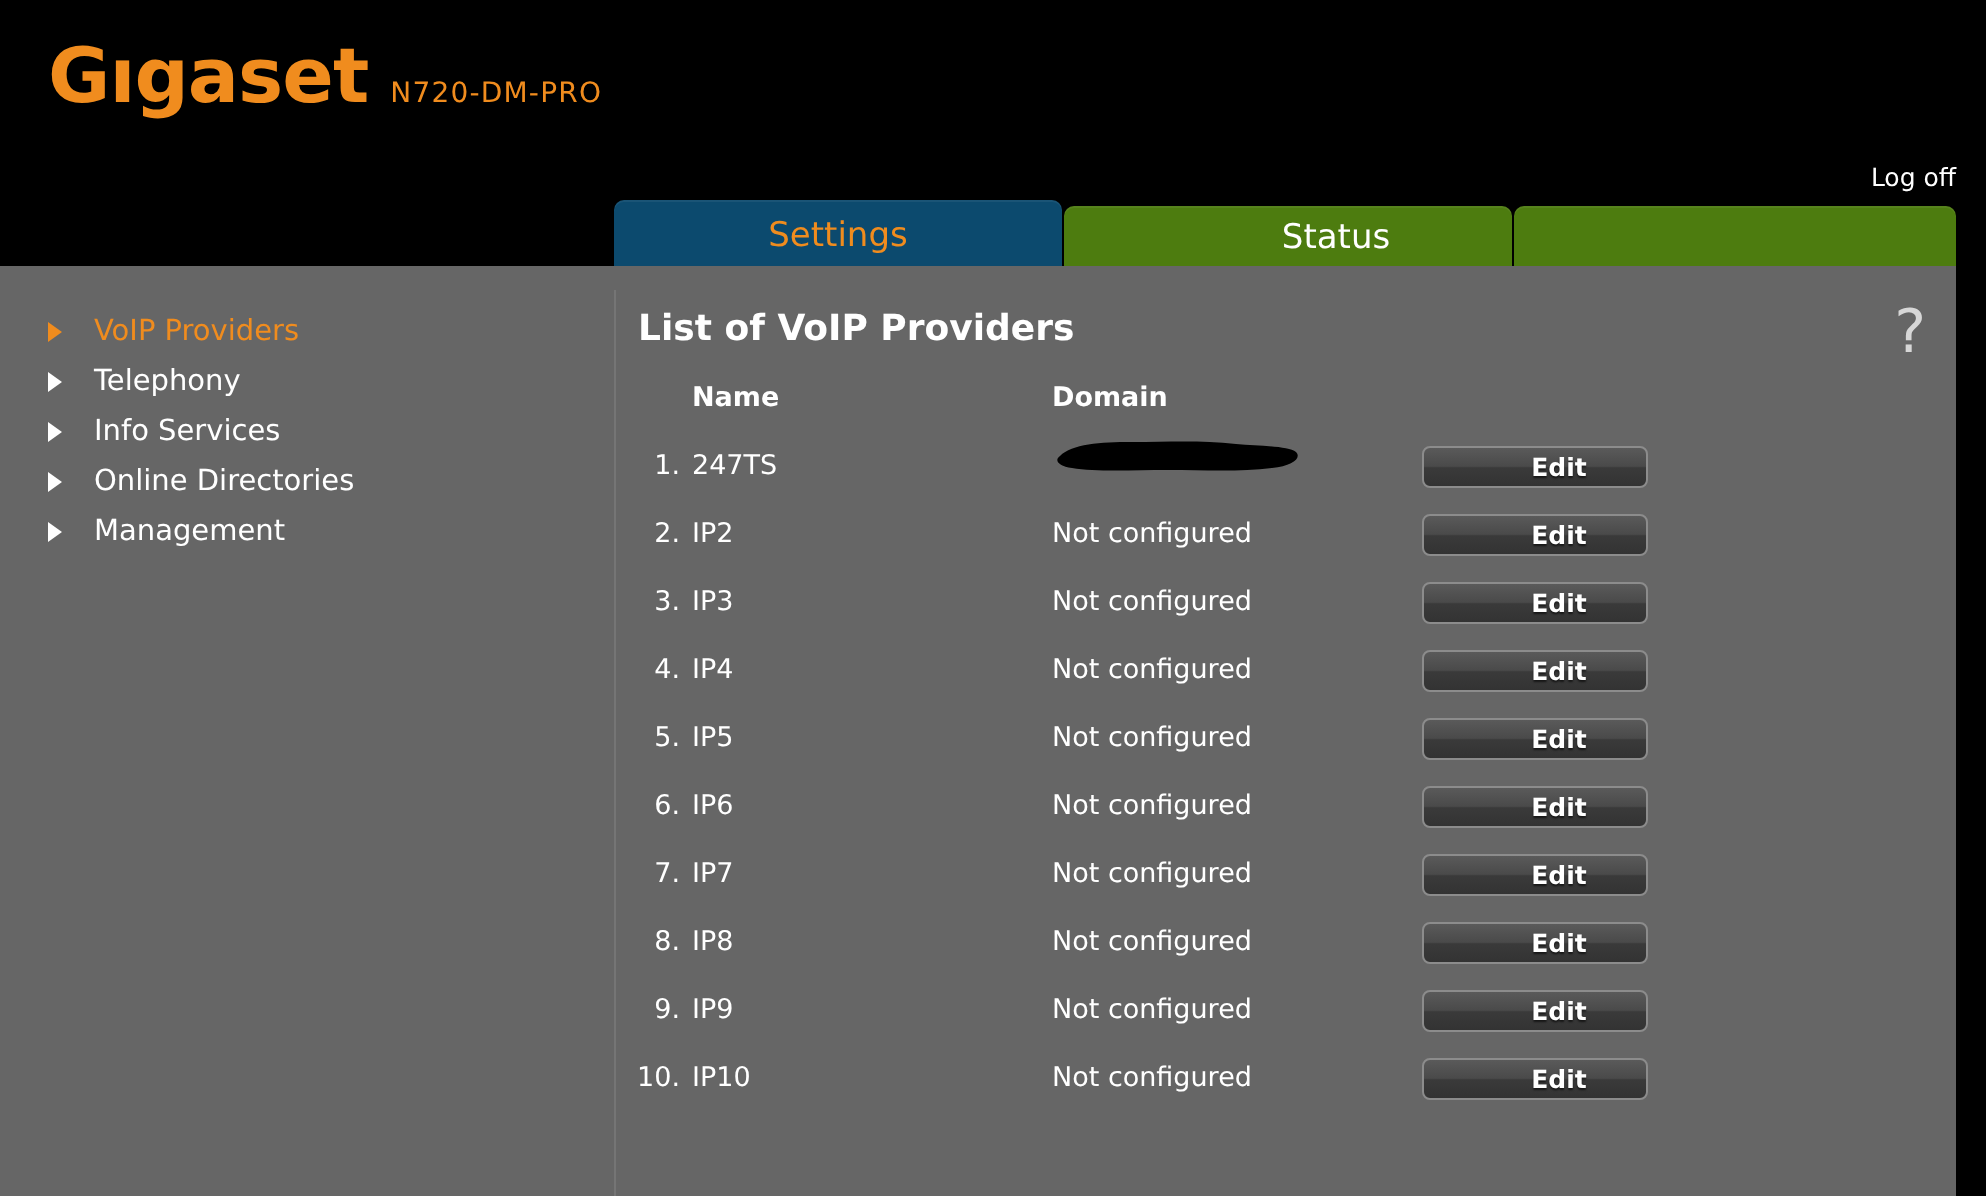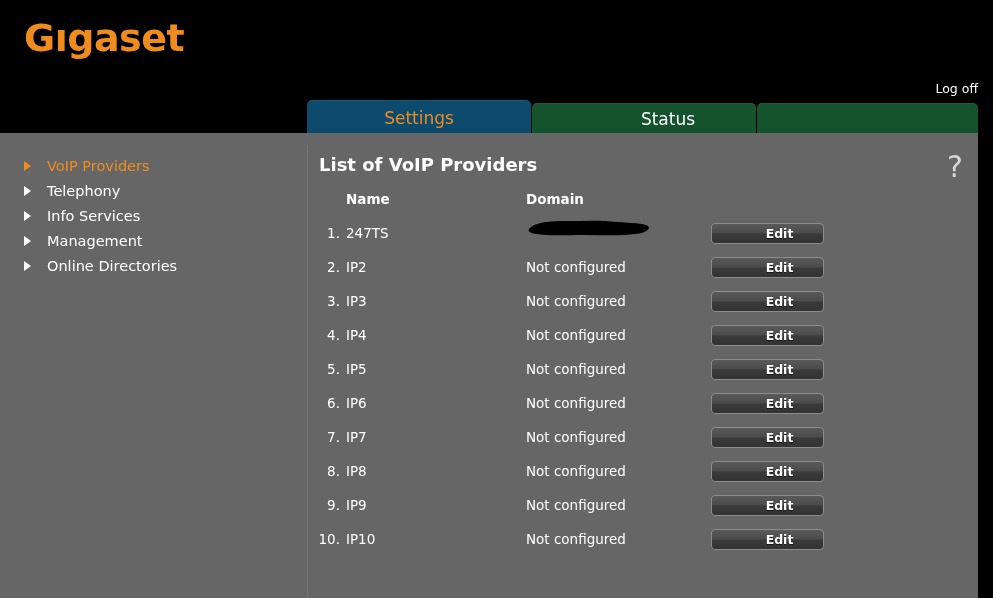--- a/index.html
+++ b/index.html
@@ -81,21 +81,21 @@
     height: 33px;
     border-radius: 5px 5px 0 0;
     font-size: 17px;
     display: flex;
     align-items: center;
     justify-content: center;
     cursor: pointer;
     box-shadow: inset 0 1px 0 rgba(255,255,255,0.06);
   }
   .tab.inactive {
-    background: #14532d;
+    background: #4d7c0f;
     color: #ffffff;
     height: 32px;
     padding-left: 48px;
   }
   .tab.active {
     background: #0c4a6e;
     color: #f08c1e;
     height: 35px;
     align-items: center;
   }
@@ -242,20 +242,21 @@
   }
 </style>
 </head>
 <body>
 
 <div id="app">
 
   <div class="brand-band">
     <div class="logo-wrap">
       <span class="logo-text">Gıgaset</span>
+      <span class="logo-model">N720-DM-PRO</span>
     </div>
   </div>
 
   <div class="logoff-strip">
     <span class="logoff-link">Log off</span>
   </div>
 
   <div class="tabbar">
     <div class="tab active" style="left:307px; width:224px; top:0;">
       <span>Settings</span>
@@ -280,25 +281,25 @@
       <div class="nav-item">
         <span class="tri"></span>
         <span>Telephony</span>
       </div>
       <div class="nav-item">
         <span class="tri"></span>
         <span>Info Services</span>
       </div>
       <div class="nav-item">
         <span class="tri"></span>
-        <span>Management</span>
+        <span>Online Directories</span>
       </div>
       <div class="nav-item">
         <span class="tri"></span>
-        <span>Online Directories</span>
+        <span>Management</span>
       </div>
     </nav>
 
   <div class="content">
     <div class="content-title">List of VoIP Providers</div>
     <div class="help-icon">?</div>
 
     <table class="prov-table">
       <thead>
         <tr>

